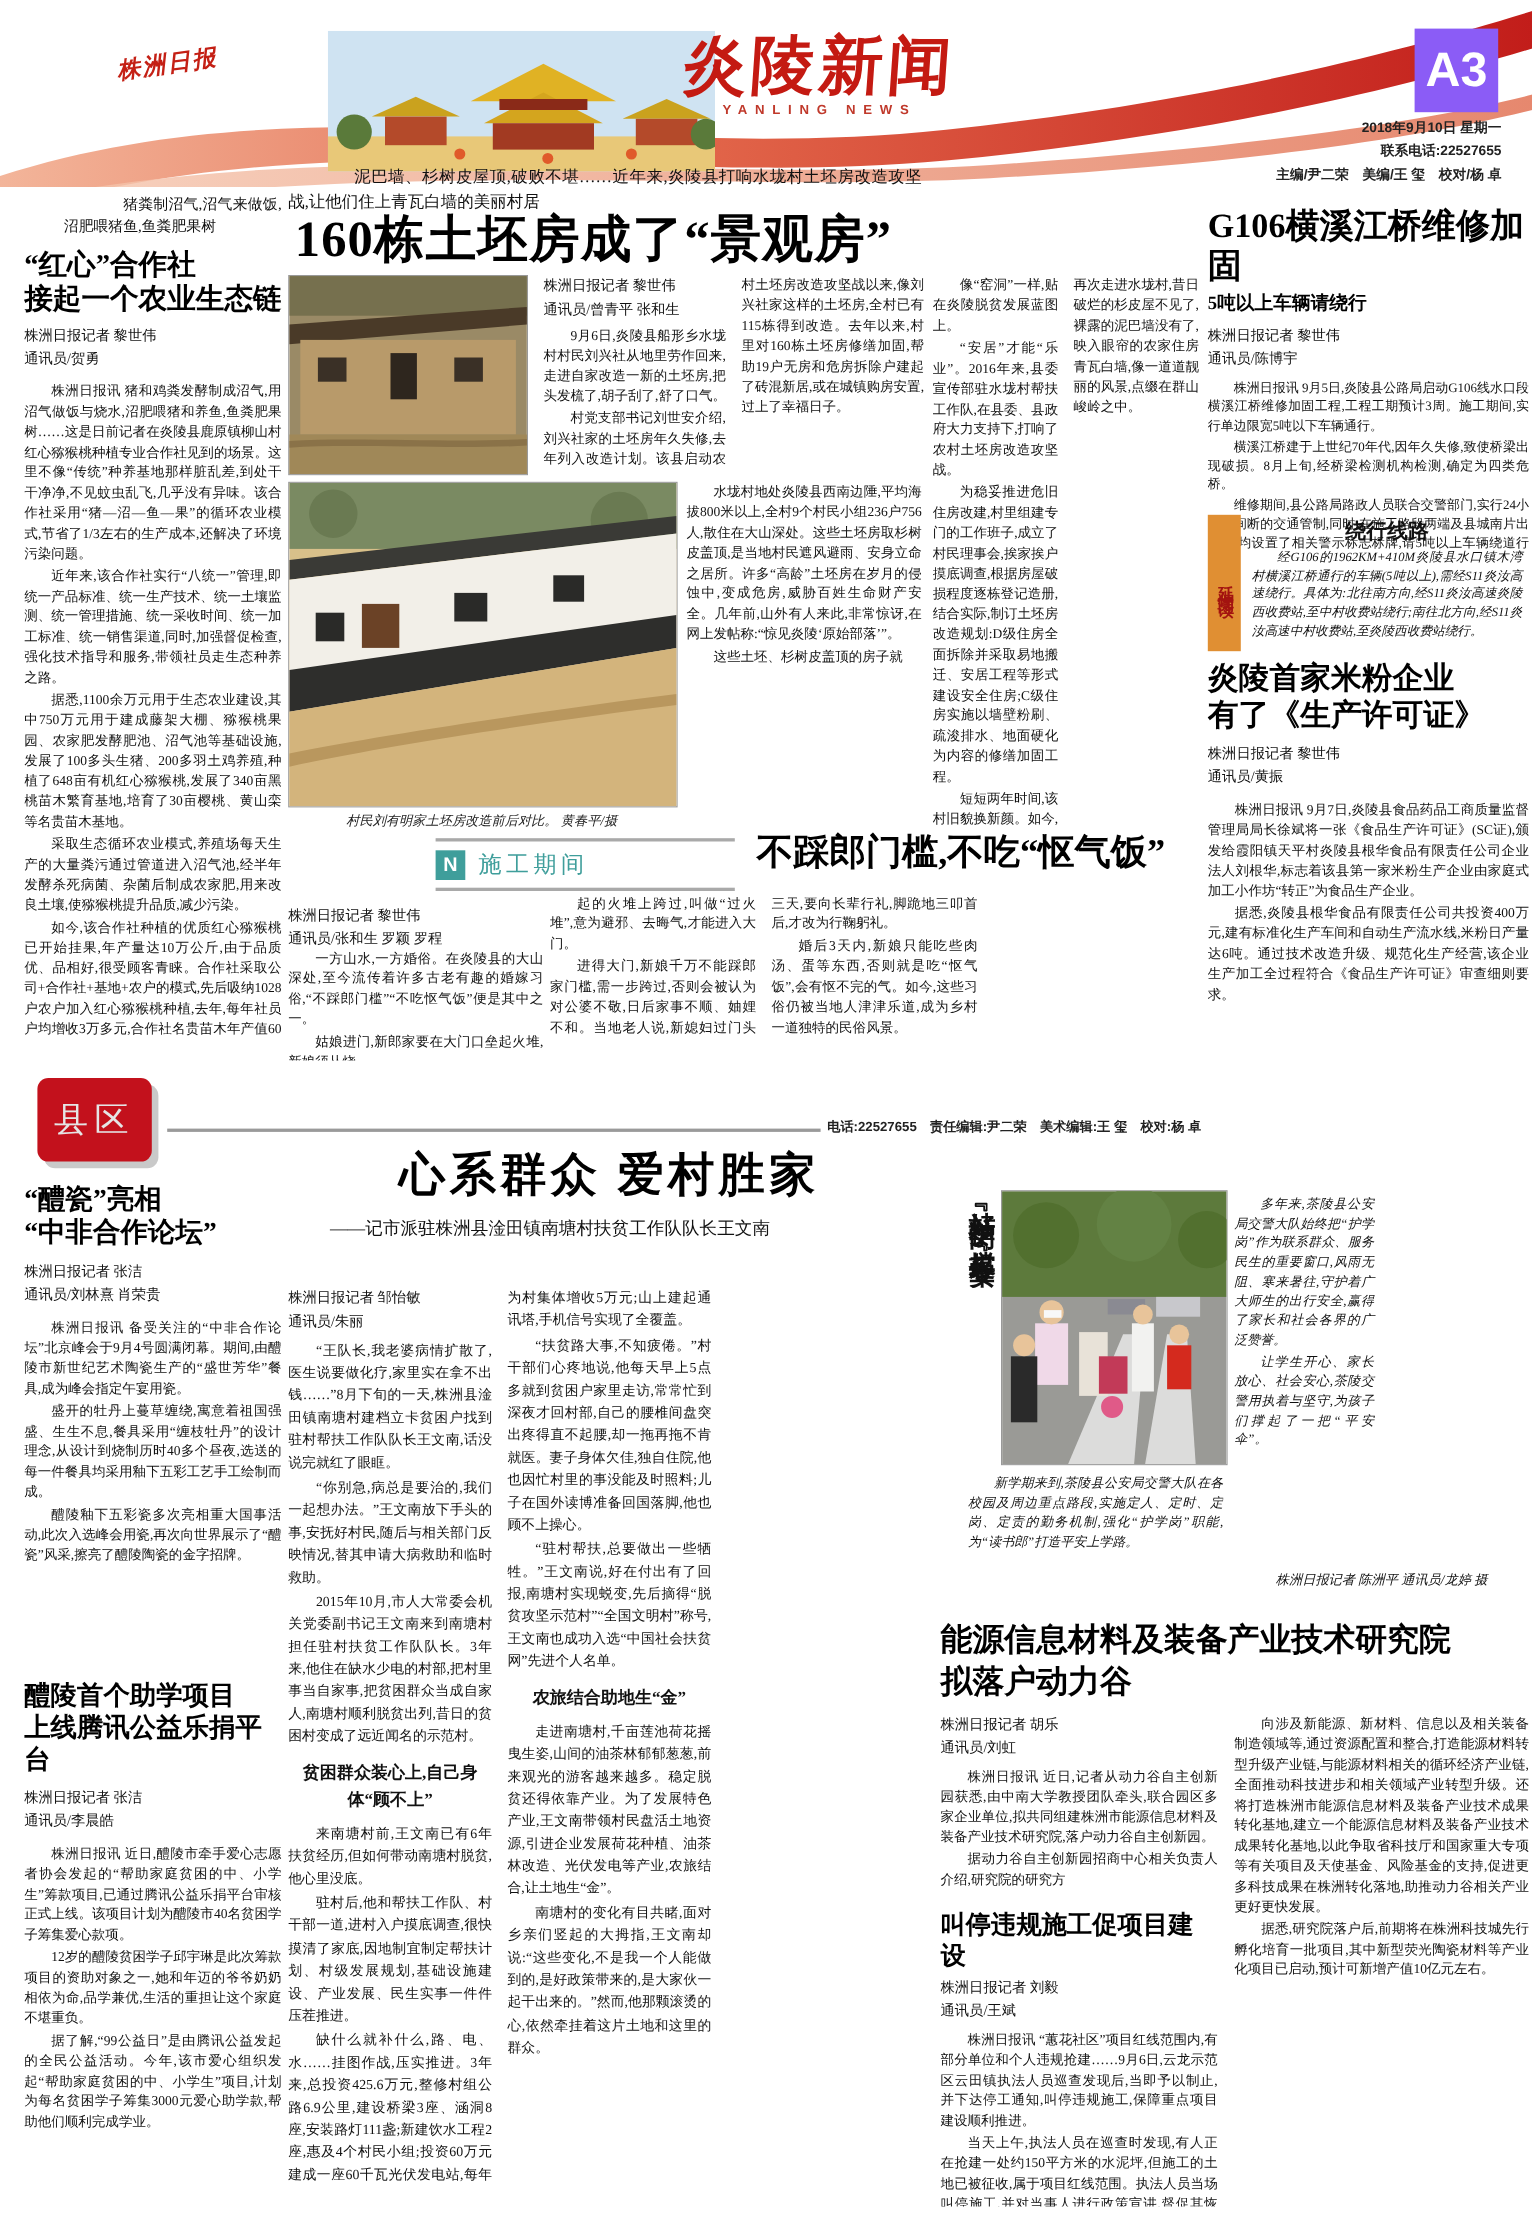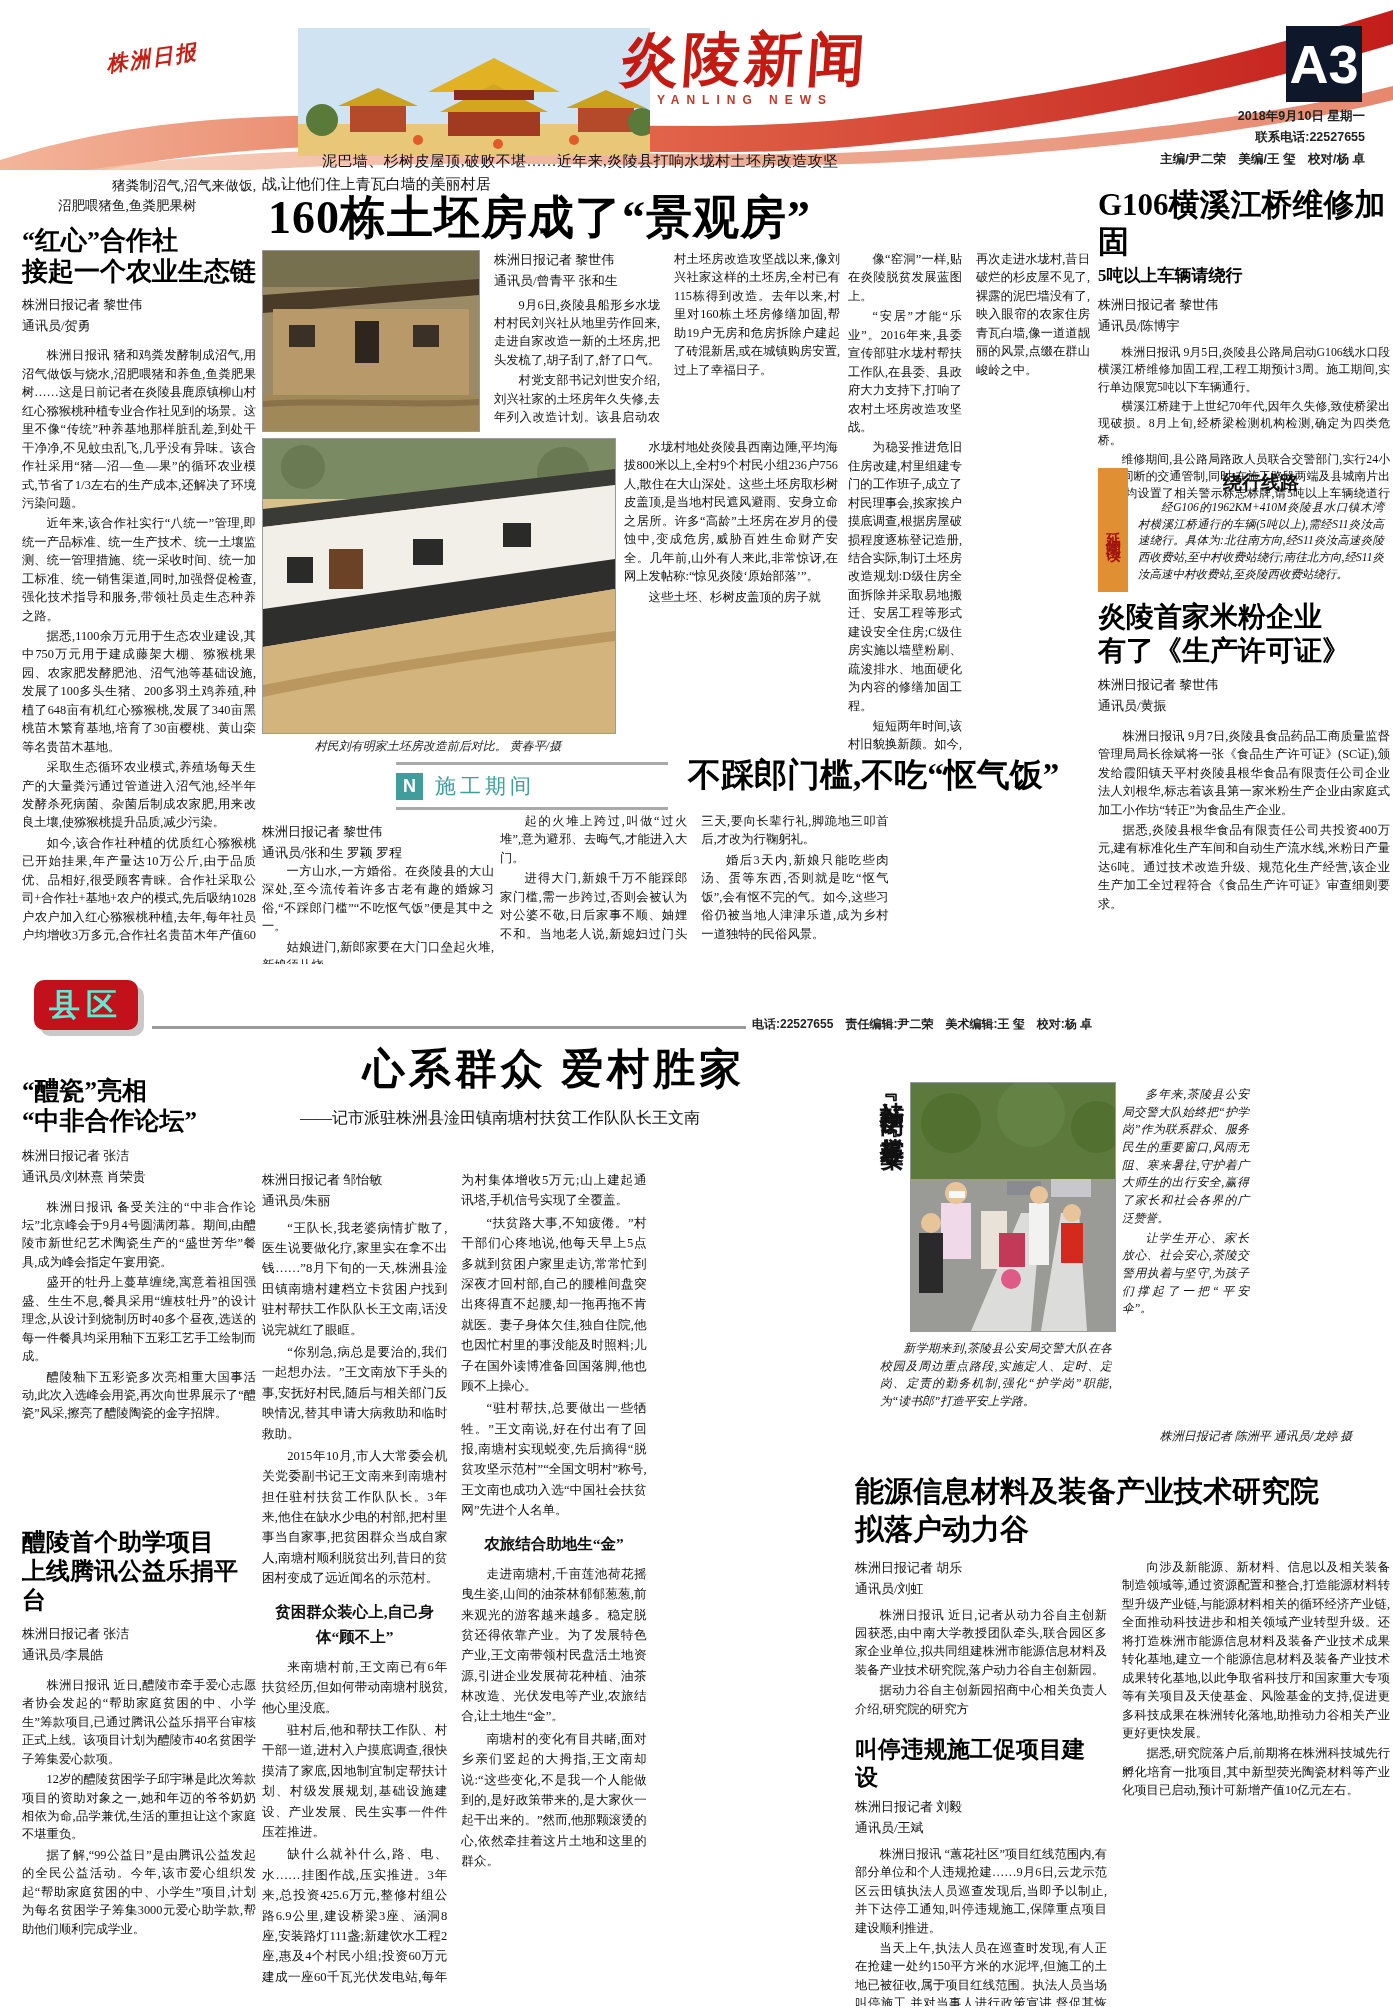--- a/index.html
+++ b/index.html
@@ -8,22 +8,22 @@
   .abs{position:absolute;}
   
   .hdr-swoosh{left:0;top:0;width:1393px;height:170px;}
   .paper-logo{left:106px;top:44px;font-size:21px;font-weight:bold;font-style:italic;
               color:#c42015;transform:rotate(-8deg);letter-spacing:2px;}
   .masthead{left:560px;top:30px;width:370px;text-align:center;}
   .masthead-title{font-size:58px;font-weight:bold;color:#c41a12;letter-spacing:4px;
                   transform:skewX(-4deg);line-height:1.05;}
   .masthead-sub{margin-top:2px;font-family:"Liberation Sans","DejaVu Sans",sans-serif;
                 font-size:12px;letter-spacing:7px;color:#c0392b;font-weight:bold;}
-  .page-label{left:1286px;top:26px;width:76px;height:76px;background:#0f172a;color:#fff;
-              font-family:"Liberation Sans","DejaVu Sans",sans-serif;font-size:54px;font-weight:bold;
+  .page-label{left:1286px;top:26px;width:76px;height:76px;background:#8b5cf6;color:#fff;
+              font-family:"Liberation Sans","DejaVu Sans",sans-serif;font-size:44px;font-weight:bold;
               display:flex;align-items:center;justify-content:center;}
   .hdr-info{right:28px;top:106px;width:360px;text-align:right;line-height:1.7;
             font-family:"Liberation Sans","DejaVu Sans",sans-serif;font-size:12.5px;color:#222;font-weight:bold;}
   
   .kicker{font-size:13.5px;line-height:1.5;text-align:justify;}
   .kicker-main{font-size:15px;line-height:1.55;text-align:justify;text-indent:4em;}
   .hl{font-weight:bold;line-height:1.2;color:#000;}
   .byline{font-size:13px;line-height:1.6;}
   .body-text{font-size:12.3px;line-height:1.5;text-align:justify;overflow:hidden;}
   .body-text p{margin:0 0 2px;text-indent:2em;}
@@ -43,22 +43,22 @@
   .folk-label{margin-left:12px;font-size:21px;color:#3f9e9b;letter-spacing:4px;}
   
   .detour{left:1098px;top:468px;width:292px;height:124px;display:flex;}
   .detour-strip{width:30px;background:#e08f33;display:flex;align-items:center;justify-content:center;}
   .detour-strip .vtxt{writing-mode:vertical-rl;color:#a31410;font-weight:bold;font-size:15px;
                       letter-spacing:5px;}
   .detour-main{flex:1;padding:2px 6px 0 10px;}
   .detour-title{text-align:center;font-size:19px;font-weight:bold;margin-bottom:3px;}
   .detour-text{font-size:11.5px;font-style:italic;line-height:1.45;text-align:justify;text-indent:2em;}
   
-  .county-tag{left:34px;top:980px;width:104px;height:50px;background:#c3111c;border-radius:10px;
-              box-shadow:6px 6px 0 #c9c9c9;color:#5eead4;font-size:31px;font-weight:bold;
+  .county-tag{left:34px;top:980px;width:104px;height:76px;background:#c3111c;border-radius:10px;
+              box-shadow:6px 6px 0 #c9c9c9;color:#e5e5e5;font-size:31px;font-weight:normal;
               display:flex;align-items:center;justify-content:center;letter-spacing:6px;}
   .county-line{left:152px;top:1026px;width:594px;height:3px;background:#9a9a9a;}
   .county-footer{left:752px;top:1016px;width:638px;font-family:"Liberation Sans","DejaVu Sans",sans-serif;
                  font-size:12px;color:#222;font-weight:bold;}
   
   .v-title{left:856px;top:1082px;width:48px;height:374px;writing-mode:vertical-rl;
            font-size:24px;font-weight:bold;line-height:1.05;letter-spacing:2px;}
   .v-title .v2{margin-inline-start:22px;}
   .ps-caption{font-size:11.8px;font-style:italic;line-height:1.5;text-align:justify;overflow:hidden;}
   .ps-caption p{margin:0 0 2px;text-indent:2em;}

